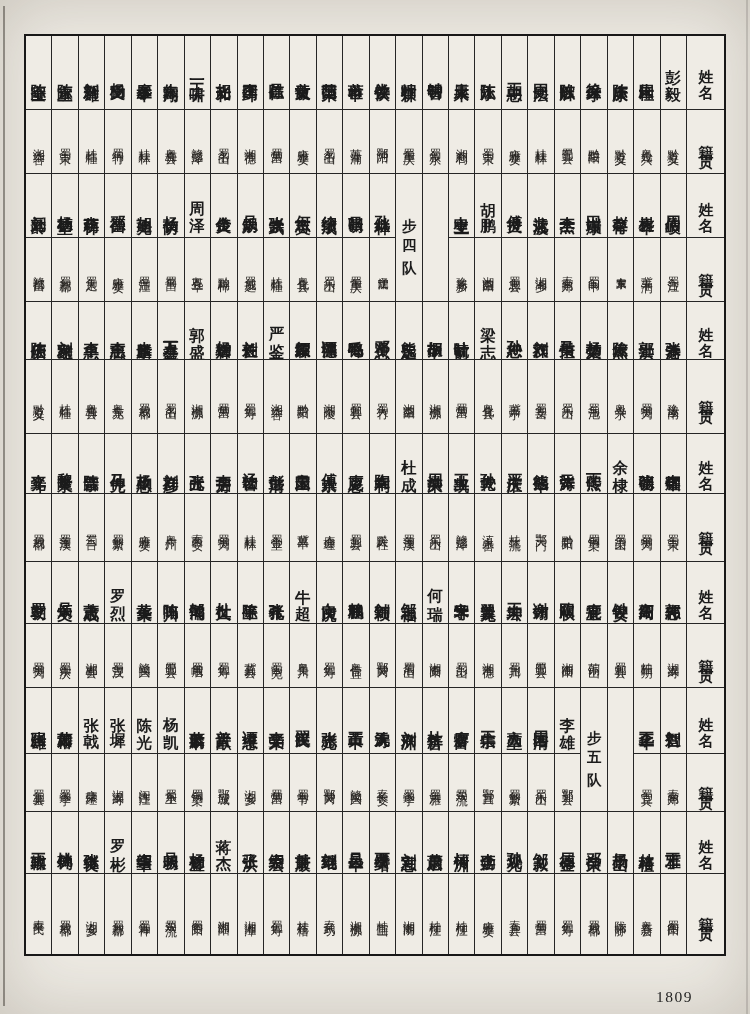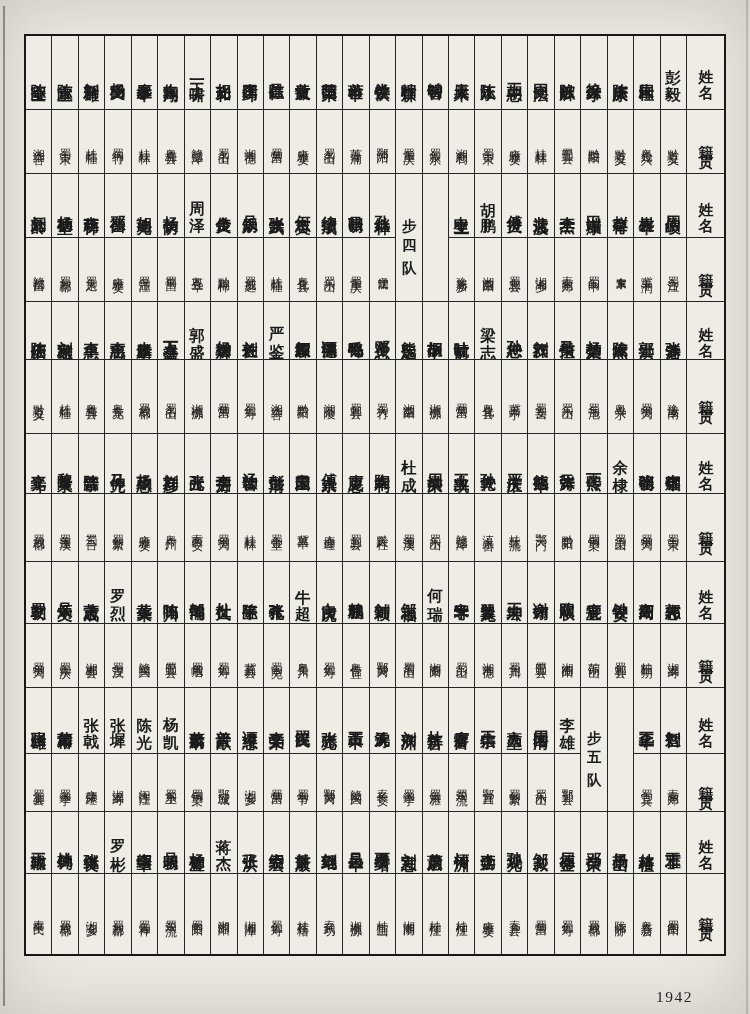--- a/index.html
+++ b/index.html
@@ -1148,14 +1148,14 @@
           <span class="vtext o3">蜀衡阳</span>
         </div>
         <div class="cell hcell" style="grid-area: 1 / 26;">
           <span class="vtext hdr hdr-n">姓名</span>
         </div>
         <div class="cell hcell row2" style="grid-area: 2 / 26;">
           <span class="vtext hdr hdr-o">籍贯</span>
         </div>
       </div>
     </div>
-  <div class="page-number">1942</div>
+  <div class="page-number">1809</div>
 </div>
 
 </body></html>

